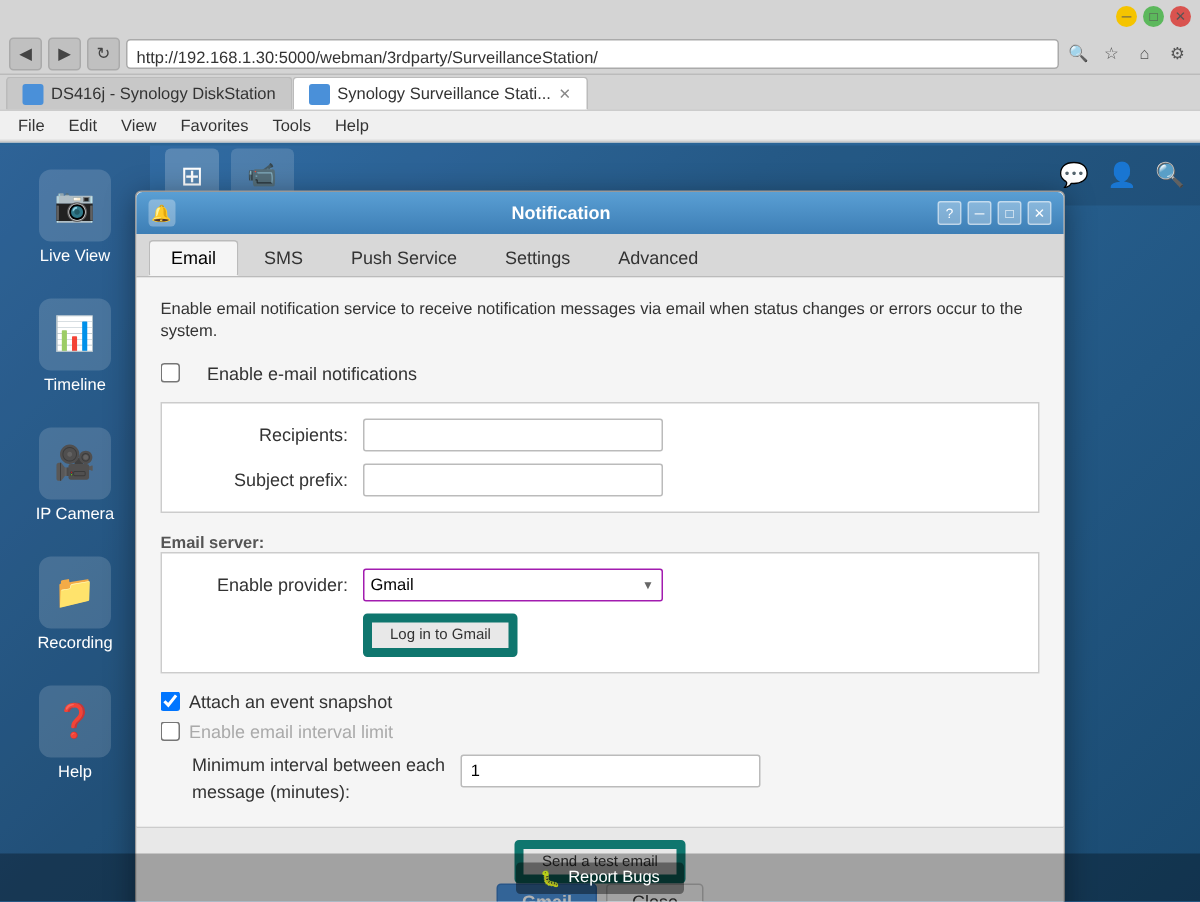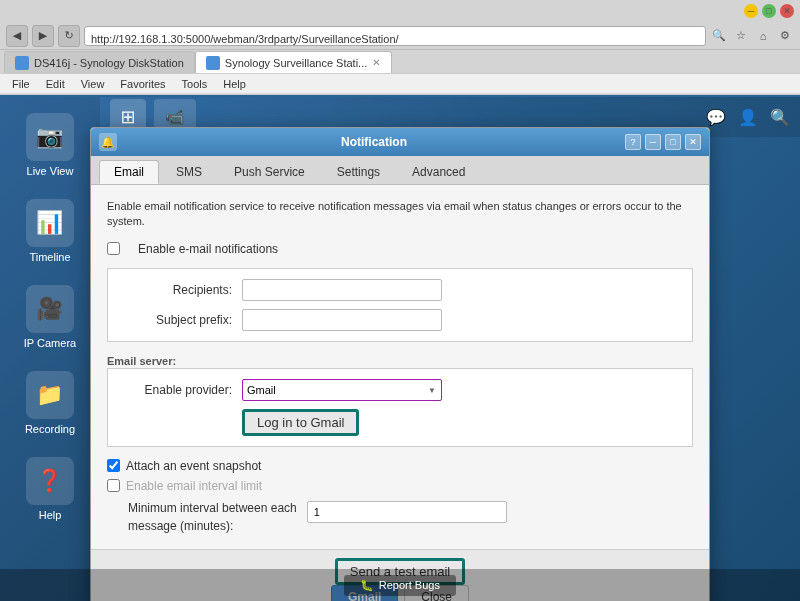--- a/index.html
+++ b/index.html
@@ -399,23 +399,23 @@
     .section-header {
       font-size: 11px;
       color: #555;
       margin-bottom: 8px;
       font-weight: bold;
     }
 
     .btn-secondary {
       padding: 3px 12px;
       background: #e8e8e8;
-      border: 3px solid #0f766e;
+      border: 6px solid #0f766e;
       border-radius: 3px;
-      font-size: 13px;
+      font-size: 10px;
       cursor: pointer;
       color: #333;
     }
     .btn-secondary:disabled {
       color: #aaa;
       cursor: default;
     }
 
     .checkbox-item {
       display: flex;

